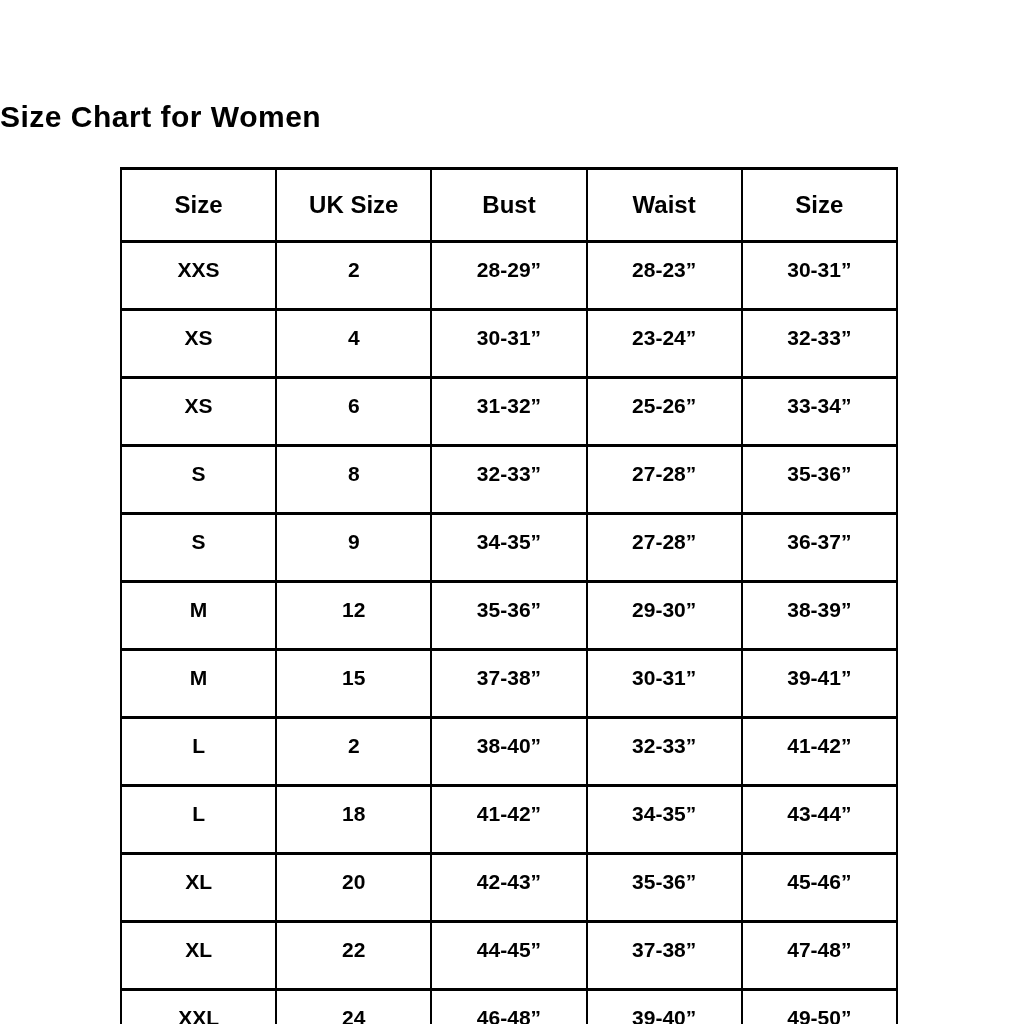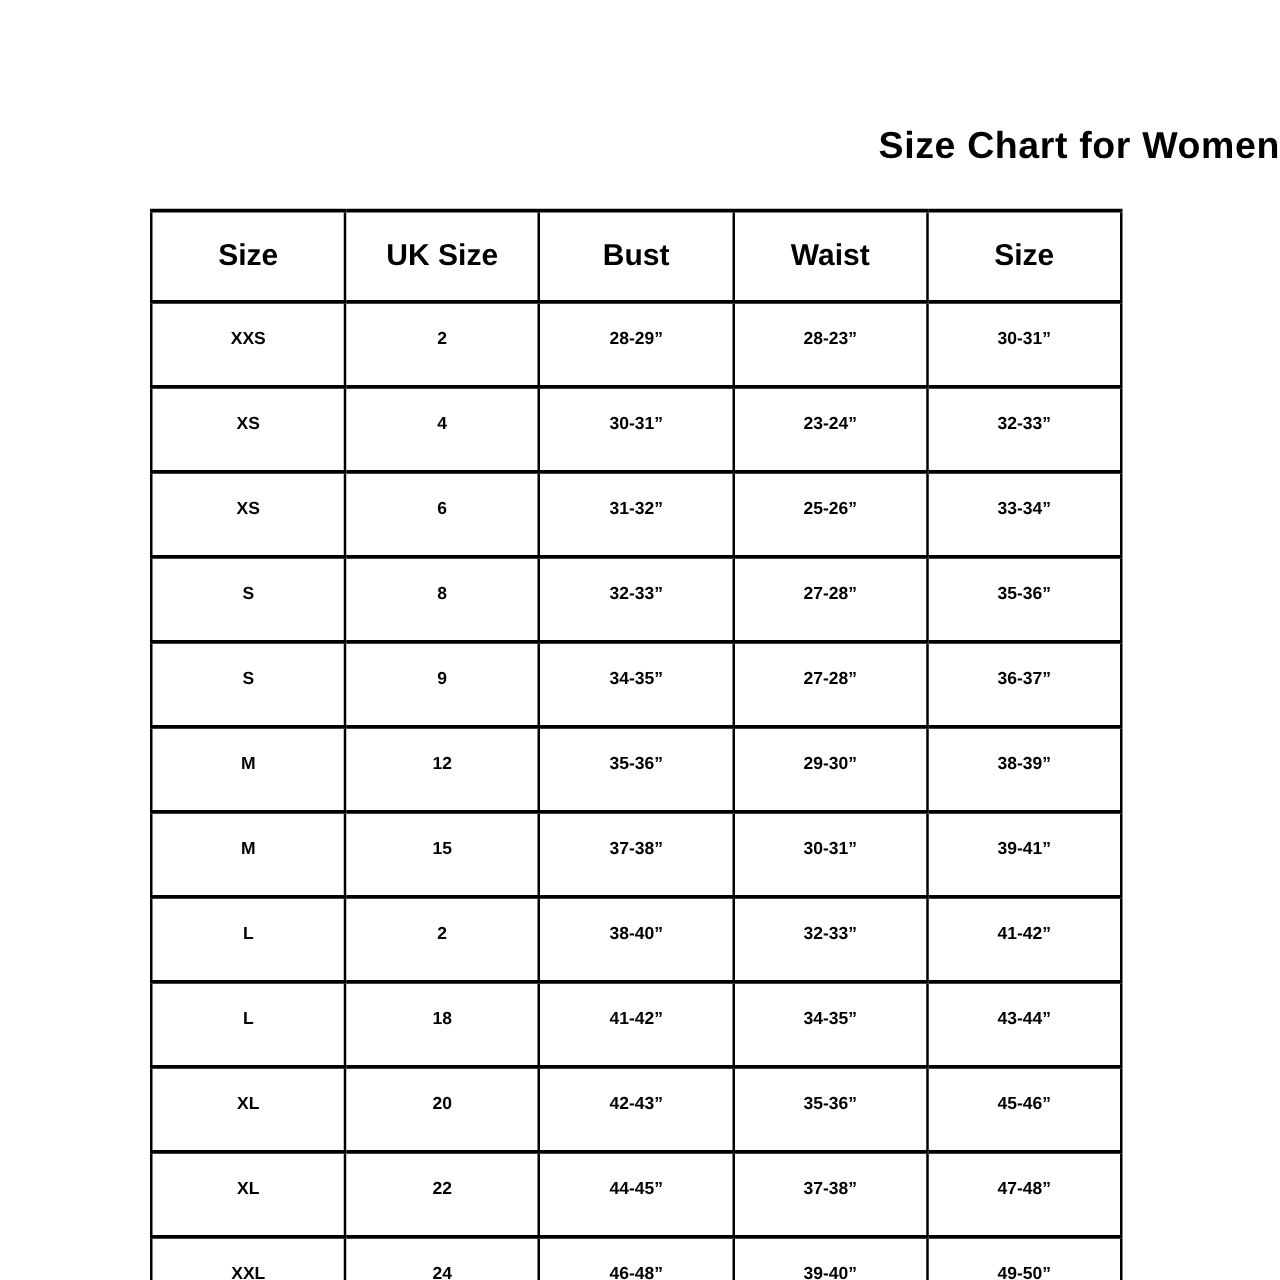--- a/index.html
+++ b/index.html
@@ -15,21 +15,21 @@
     font-family: "Liberation Sans", sans-serif;
     color: #000000;
     overflow: hidden;
   }
   .title {
     position: absolute;
     top: 100px;
     left: 0;
     width: 1024px;
     margin: 0;
-    text-align: right;
+    text-align: left;
     font-size: 30px;
     font-weight: bold;
     letter-spacing: 0.5px;
   }
   table.size-table {
     position: absolute;
     left: 120px;
     top: 167px;
     width: 778px;
     border-collapse: collapse;
@@ -48,21 +48,21 @@
     white-space: nowrap;
   }
   table.size-table th {
     height: 50px;
     font-size: 24px;
     vertical-align: middle;
     padding: 10px;
   }
   table.size-table td {
     height: 53px;
-    font-size: 14px;
+    font-size: 21px;
     vertical-align: middle;
     padding: 0 0 12px 0;
   }
 </style>
 </head>
 <body>
 
 <div class="canvas">
   <h1 class="title">Size Chart for Women</h1>
   <table class="size-table">

